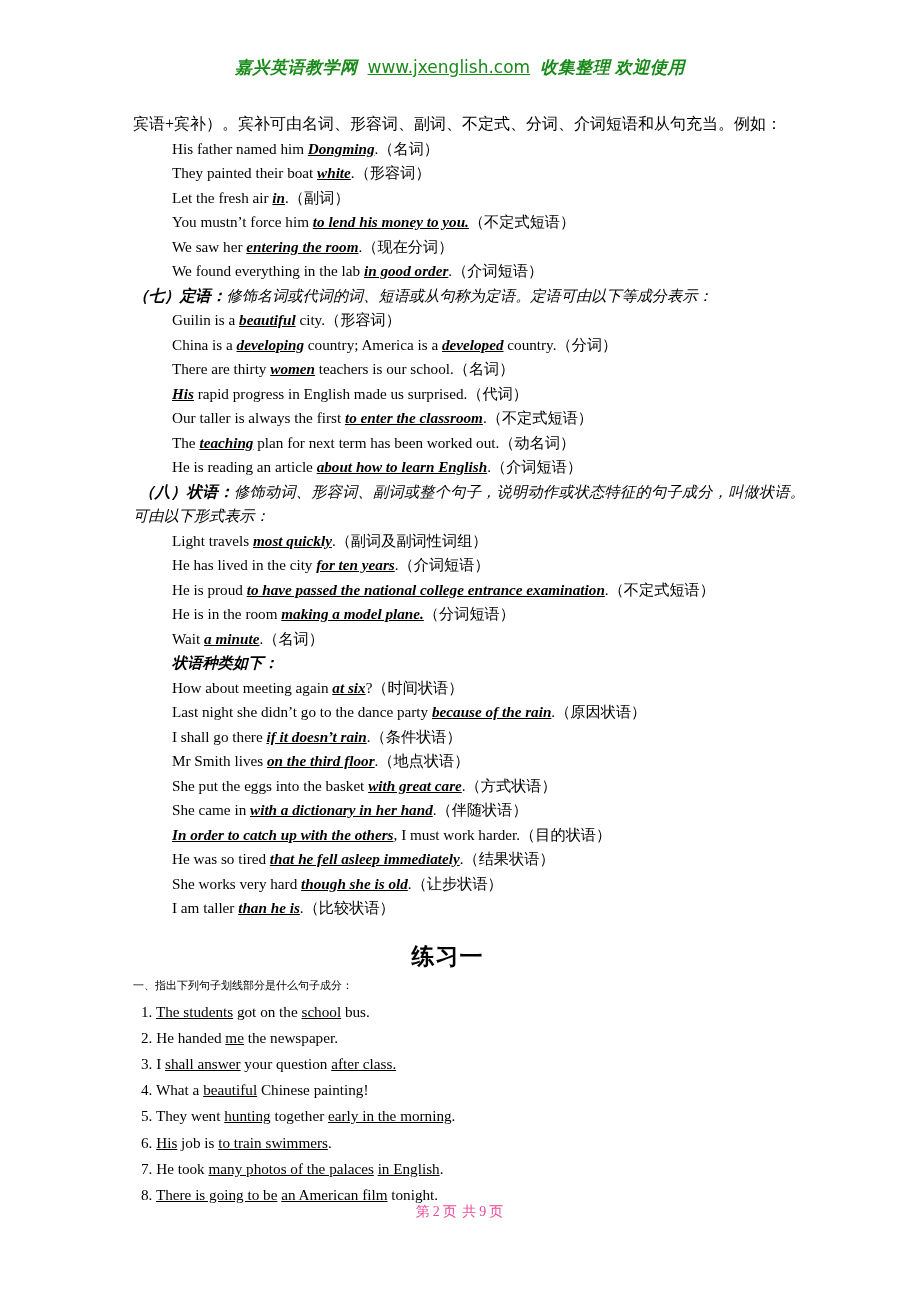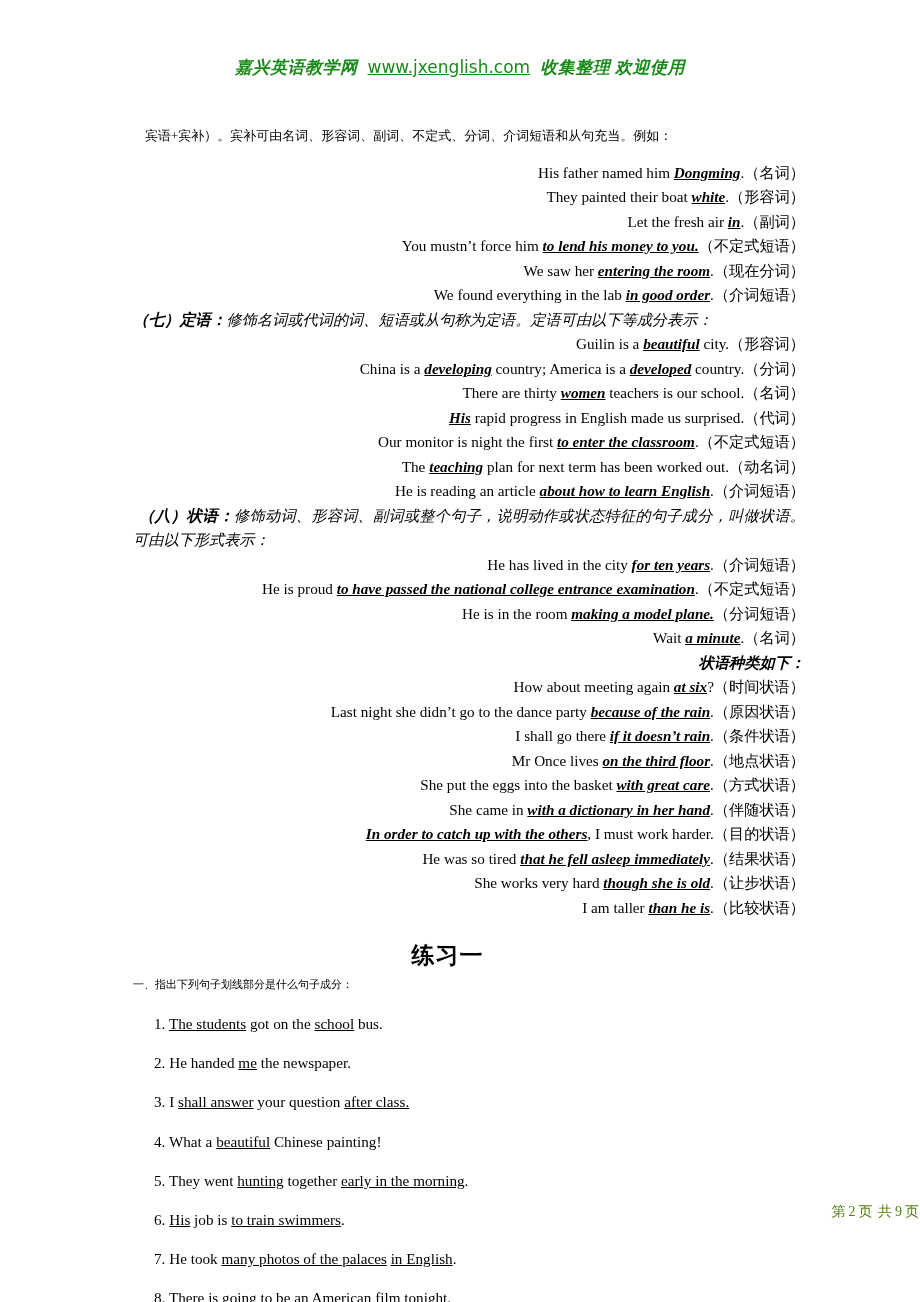--- a/index.html
+++ b/index.html
@@ -54,36 +54,35 @@
 
   
   .content {
     position: absolute;
     top: 112px;
     left: 133px;
     width: 672px;
   }
 
   .p-flow {
-    font-size: 13px;
+    font-size: 16px;
     line-height: 24.5px;
-    margin: 12px;
+    margin: 0;
     text-align: justify;
     text-justify: inter-ideograph;
   }
 
   .line {
     font-size: 15.2px;
     line-height: 24.5px;
     margin: 0;
     white-space: nowrap;
   }
   .line.indent {
     padding-left: 39px;
-    text-align: right;
   }
 
   .sec-head {
     font-size: 15.2px;
     line-height: 24.5px;
     margin: 0;
     text-align: justify;
     text-justify: inter-ideograph;
     font-style: italic;
   }
@@ -120,21 +119,21 @@
   }
   .exercise-prompt {
     font-size: 11px;
     line-height: 26px;
     margin: 0;
     padding-left: 0;
   }
   .ex-line {
     font-size: 15.2px;
     line-height: 24.2px;
-    margin: 15px;
+    margin: 2px;
     white-space: nowrap;
     padding-left: 6px;
   }
 
   
   .footer {
     position: absolute;
     left: 0;
     top: 1203px;
     width: 920px;
@@ -172,45 +171,46 @@
 
     <p class="sec-head">
       <span class="lead">（七）定语：</span><span>修饰名词或代词的词、短语或从句称为定语。定语可由以下等成分表示：</span>
     </p>
 
     <div id="attr-list">
         <p class="line indent"><span>Guilin is a </span><span class="em">beautiful</span><span> city.（形容词）</span></p>
         <p class="line indent"><span>China is a </span><span class="em">developing</span><span> country; America is a </span><span class="em">developed</span><span> country.（分词）</span></p>
         <p class="line indent"><span>There are thirty </span><span class="em">women</span><span> teachers is our school.（名词）</span></p>
         <p class="line indent"><span class="em">His</span><span> rapid progress in English made us surprised.（代词）</span></p>
-        <p class="line indent"><span>Our monitor is night the first </span><span class="em">to enter the classroom</span><span>.（不定式短语）</span></p>
+        <p class="line indent"><span>Our taller is always the first </span><span class="em">to enter the classroom</span><span>.（不定式短语）</span></p>
         <p class="line indent"><span>The </span><span class="em">teaching</span><span> plan for next term has been worked out.（动名词）</span></p>
         <p class="line indent"><span>He is reading an article </span><span class="em">about how to learn English</span><span>.（介词短语）</span></p>
       </div>
 
     <p class="sec-head pad1">
       <span class="lead">（八）状语：</span><span>修饰动词、形容词、副词或整个句子，说明动作或状态特征的句子成分，叫做状语。可由以下形式表示：</span>
     </p>
 
     <div id="adv-list">
+        <p class="line indent"><span>Light travels </span><span class="em">most quickly</span><span>.（副词及副词性词组）</span></p>
         <p class="line indent"><span>He has lived in the city </span><span class="em">for ten years</span><span>.（介词短语）</span></p>
         <p class="line indent"><span>He is proud </span><span class="em">to have passed the national college entrance examination</span><span>.（不定式短语）</span></p>
         <p class="line indent"><span>He is in the room </span><span class="em">making a model plane.</span><span>（分词短语）</span></p>
         <p class="line indent"><span>Wait </span><span class="em">a minute</span><span>.（名词）</span></p>
       </div>
 
     <p class="line indent">
       <span class="bi">状语种类如下：</span>
     </p>
 
     <div id="advt-list">
         <p class="line indent"><span>How about meeting again </span><span class="em">at six</span><span>?（时间状语）</span></p>
         <p class="line indent"><span>Last night she didn’t go to the dance party </span><span class="em">because of the rain</span><span>.（原因状语）</span></p>
         <p class="line indent"><span>I shall go there </span><span class="em">if it doesn’t rain</span><span>.（条件状语）</span></p>
-        <p class="line indent"><span>Mr Once lives </span><span class="em">on the third floor</span><span>.（地点状语）</span></p>
+        <p class="line indent"><span>Mr Smith lives </span><span class="em">on the third floor</span><span>.（地点状语）</span></p>
         <p class="line indent"><span>She put the eggs into the basket </span><span class="em">with great care</span><span>.（方式状语）</span></p>
         <p class="line indent"><span>She came in </span><span class="em">with a dictionary in her hand</span><span>.（伴随状语）</span></p>
         <p class="line indent"><span class="em">In order to catch up with the others</span><span>, I must work harder.（目的状语）</span></p>
         <p class="line indent"><span>He was so tired </span><span class="em">that he fell asleep immediately</span><span>.（结果状语）</span></p>
         <p class="line indent"><span>She works very hard </span><span class="em">though she is old</span><span>.（让步状语）</span></p>
         <p class="line indent"><span>I am taller </span><span class="em">than he is</span><span>.（比较状语）</span></p>
       </div>
 
     <h2 class="exercise-title">练习一</h2>
 
@@ -222,17 +222,17 @@
         <p class="ex-line"><span>3.</span><span> I </span><span class="ul">shall answer</span><span> your question </span><span class="ul">after class.</span></p>
         <p class="ex-line"><span>4.</span><span> What a </span><span class="ul">beautiful</span><span> Chinese painting!</span></p>
         <p class="ex-line"><span>5.</span><span> They went </span><span class="ul">hunting</span><span> together </span><span class="ul">early in the morning</span><span>.</span></p>
         <p class="ex-line"><span>6.</span><span> </span><span class="ul">His</span><span> job is </span><span class="ul">to train swimmers</span><span>.</span></p>
         <p class="ex-line"><span>7.</span><span> He took </span><span class="ul">many photos of the palaces</span><span> </span><span class="ul">in English</span><span>.</span></p>
         <p class="ex-line"><span>8.</span><span> </span><span class="ul">There is going to be</span><span> </span><span class="ul">an American film</span><span> tonight.</span></p>
       </div>
 
   </div>
 
-  <div class="footer" style="color: #4d7c0f; text-align: right;">
+  <div class="footer" style="color: #ec4899;">
     <span>第</span><span class="num">2</span><span>页  共</span><span class="num">9</span><span>页</span>
   </div>
 
 </div>
 
 </body></html>

